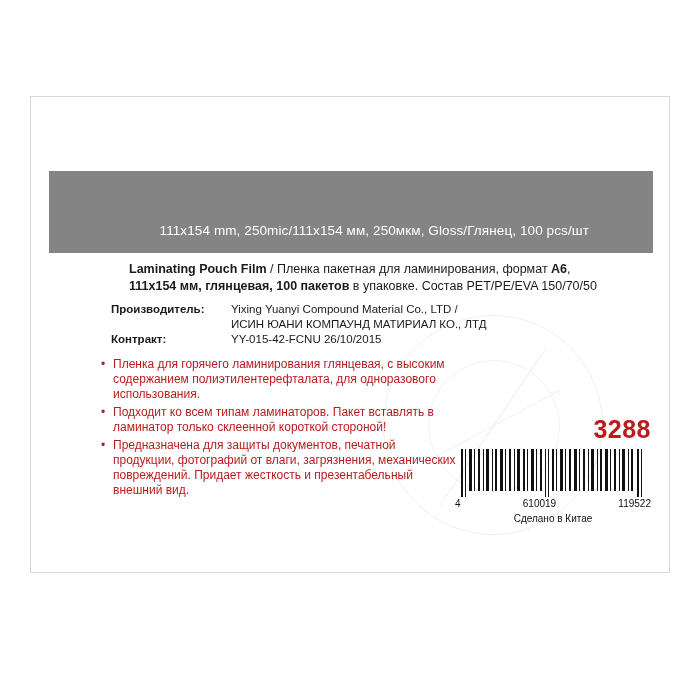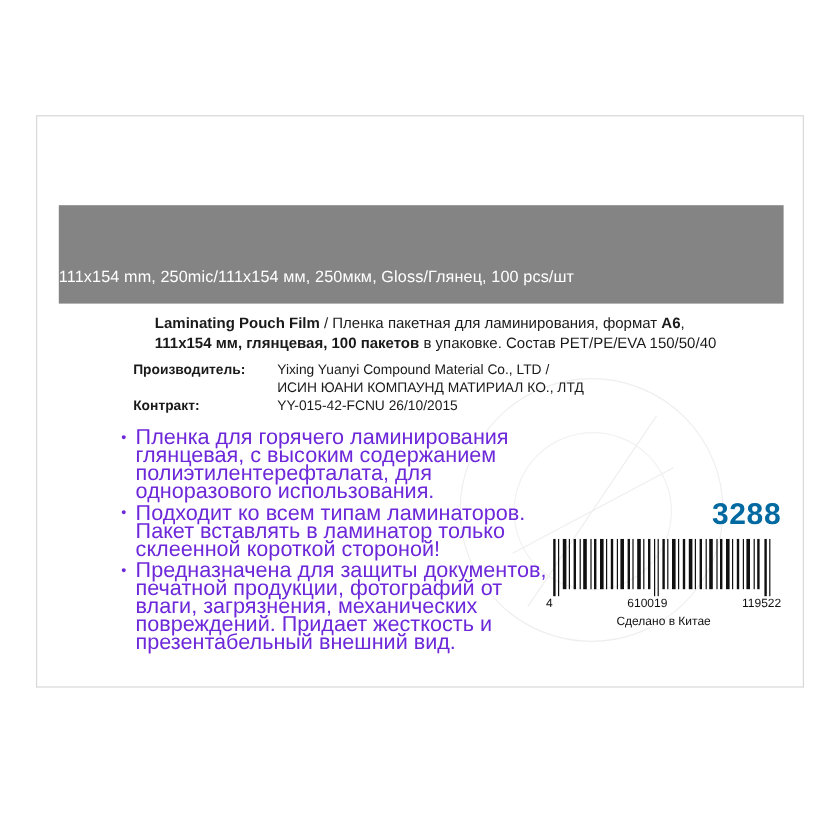--- a/index.html
+++ b/index.html
@@ -81,21 +81,21 @@
     height: 82px;
     background: #848484;
   }
   .grey-bar-text {
     position: absolute;
     left: 18px;
     top: 126px;
     width: 540px;
     color: #ffffff;
     font-size: 13.5px;
-    text-align: left;
+    text-align: right;
     letter-spacing: .1px;
   }
 
   .content {
     position: absolute;
     left: 68px;
     top: 164px;
     width: 560px;
   }
 
@@ -124,22 +124,22 @@
     flex: 0 0 120px;
     font-weight: bold;
     font-size: 11.5px;
     margin-left: 12px;
   }
   .spec-value { flex: 1; }
   .spec-value .line { display: block; }
 
   .bullets {
     margin-top: 10px;
-    font-size: 18px;
-    color: #6d28d9;
+    font-size: 12px;
+    color: #b91c1c;
     width: 360px;
   }
   .bullet {
     position: relative;
     padding-left: 14px;
     margin-bottom: 3px;
     line-height: 15px;
   }
   .bullet::before {
     content: "•";
@@ -162,21 +162,21 @@
 
   
   .code-number {
     position: absolute;
     right: 18px;
     top: 318px;
     width: 220px;
     text-align: right;
     font-size: 25px;
     font-weight: bold;
-    color: #0369a1;
+    color: #b91c1c;
     letter-spacing: .5px;
   }
   .barcode-wrap {
     position: absolute;
     right: 18px;
     top: 352px;
     width: 196px;
   }
   .barcode {
     height: 48px;
@@ -214,21 +214,21 @@
 
     <div class="grey-bar"></div>
     <div class="grey-bar-text">111x154 mm, 250mic/111x154 мм, 250мкм, Gloss/Глянец, 100 pcs/шт</div>
 
     <div class="content">
 
       <p class="title-line">
         <b>Laminating Pouch Film</b><span> / Пленка пакетная для ламинирования, формат </span><b>A6</b><span>,</span>
       </p>
       <p class="title-line">
-        <b>111x154 мм, глянцевая, 100 пакетов</b><span> в упаковке. Состав PET/PE/EVA 150/50/40</span>
+        <b>111x154 мм, глянцевая, 100 пакетов</b><span> в упаковке. Состав PET/PE/EVA 150/70/50</span>
       </p>
 
       <div class="specs">
 
         <div class="spec-row">
           <div class="spec-label">Производитель:</div>
           <div class="spec-value">
             <span class="line">Yixing Yuanyi Compound Material Co., LTD /</span>
             <span class="line">ИСИН ЮАНИ КОМПАУНД МАТИРИАЛ КО., ЛТД</span>
           </div>

